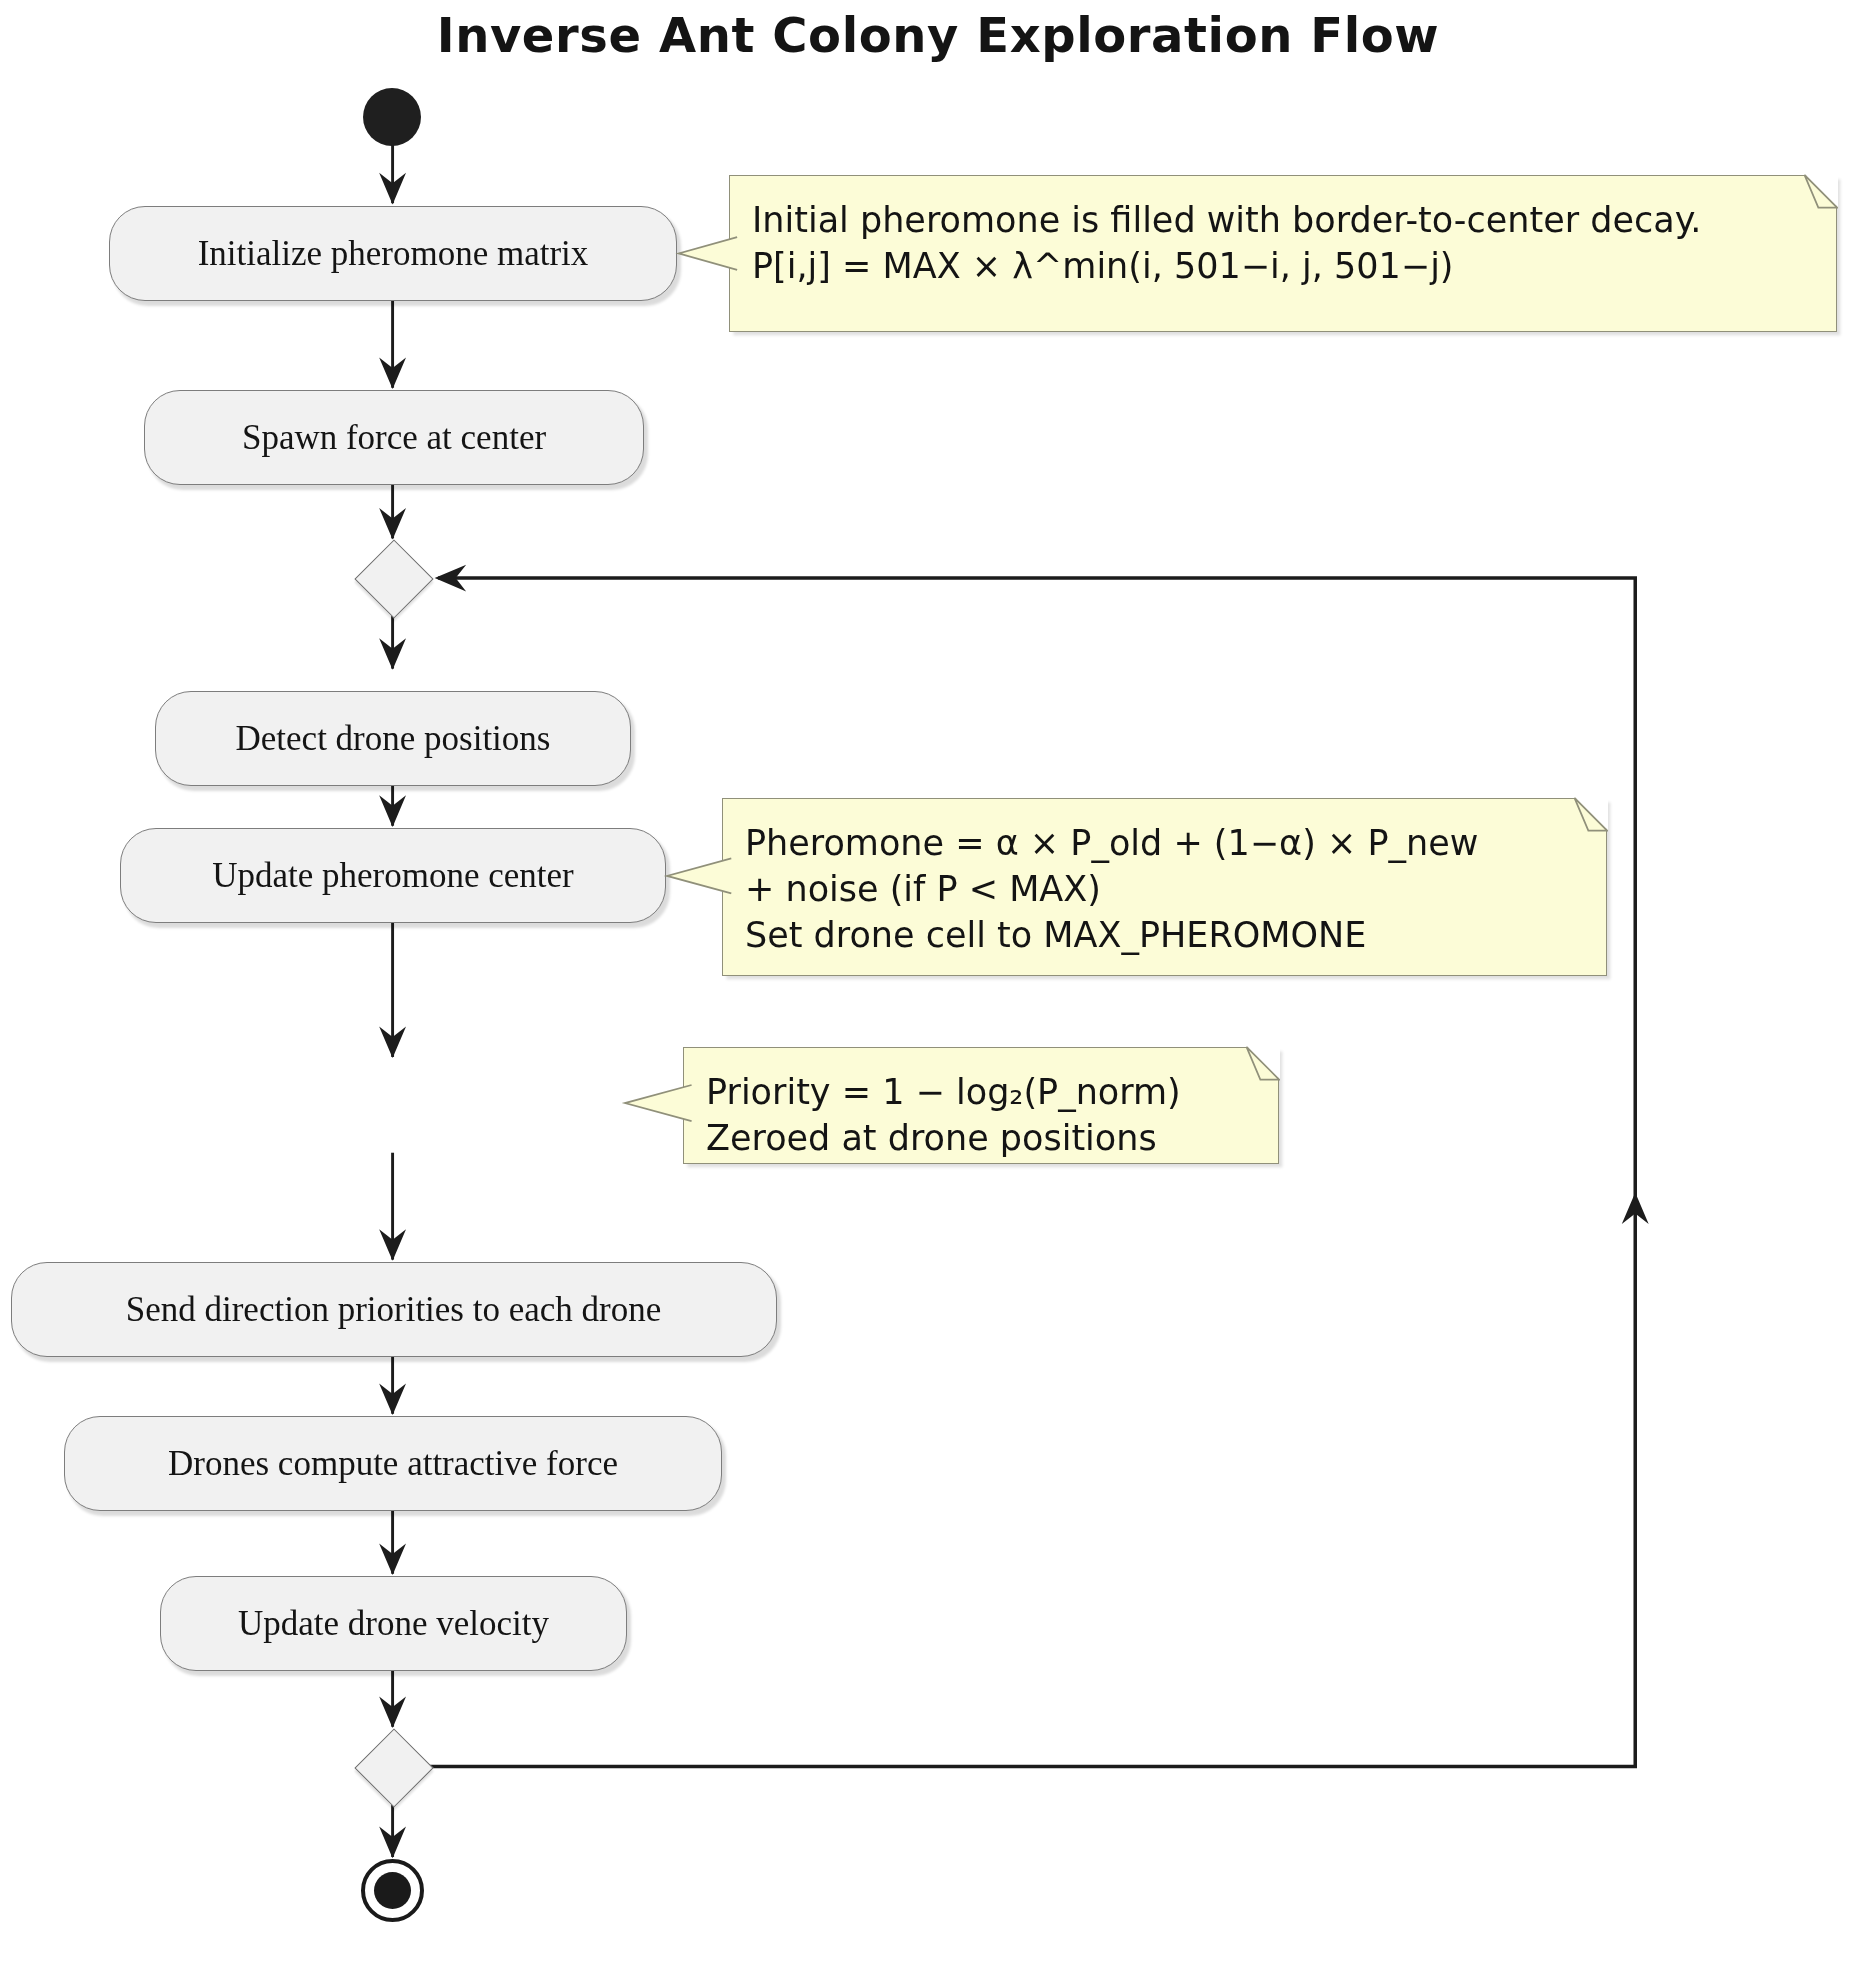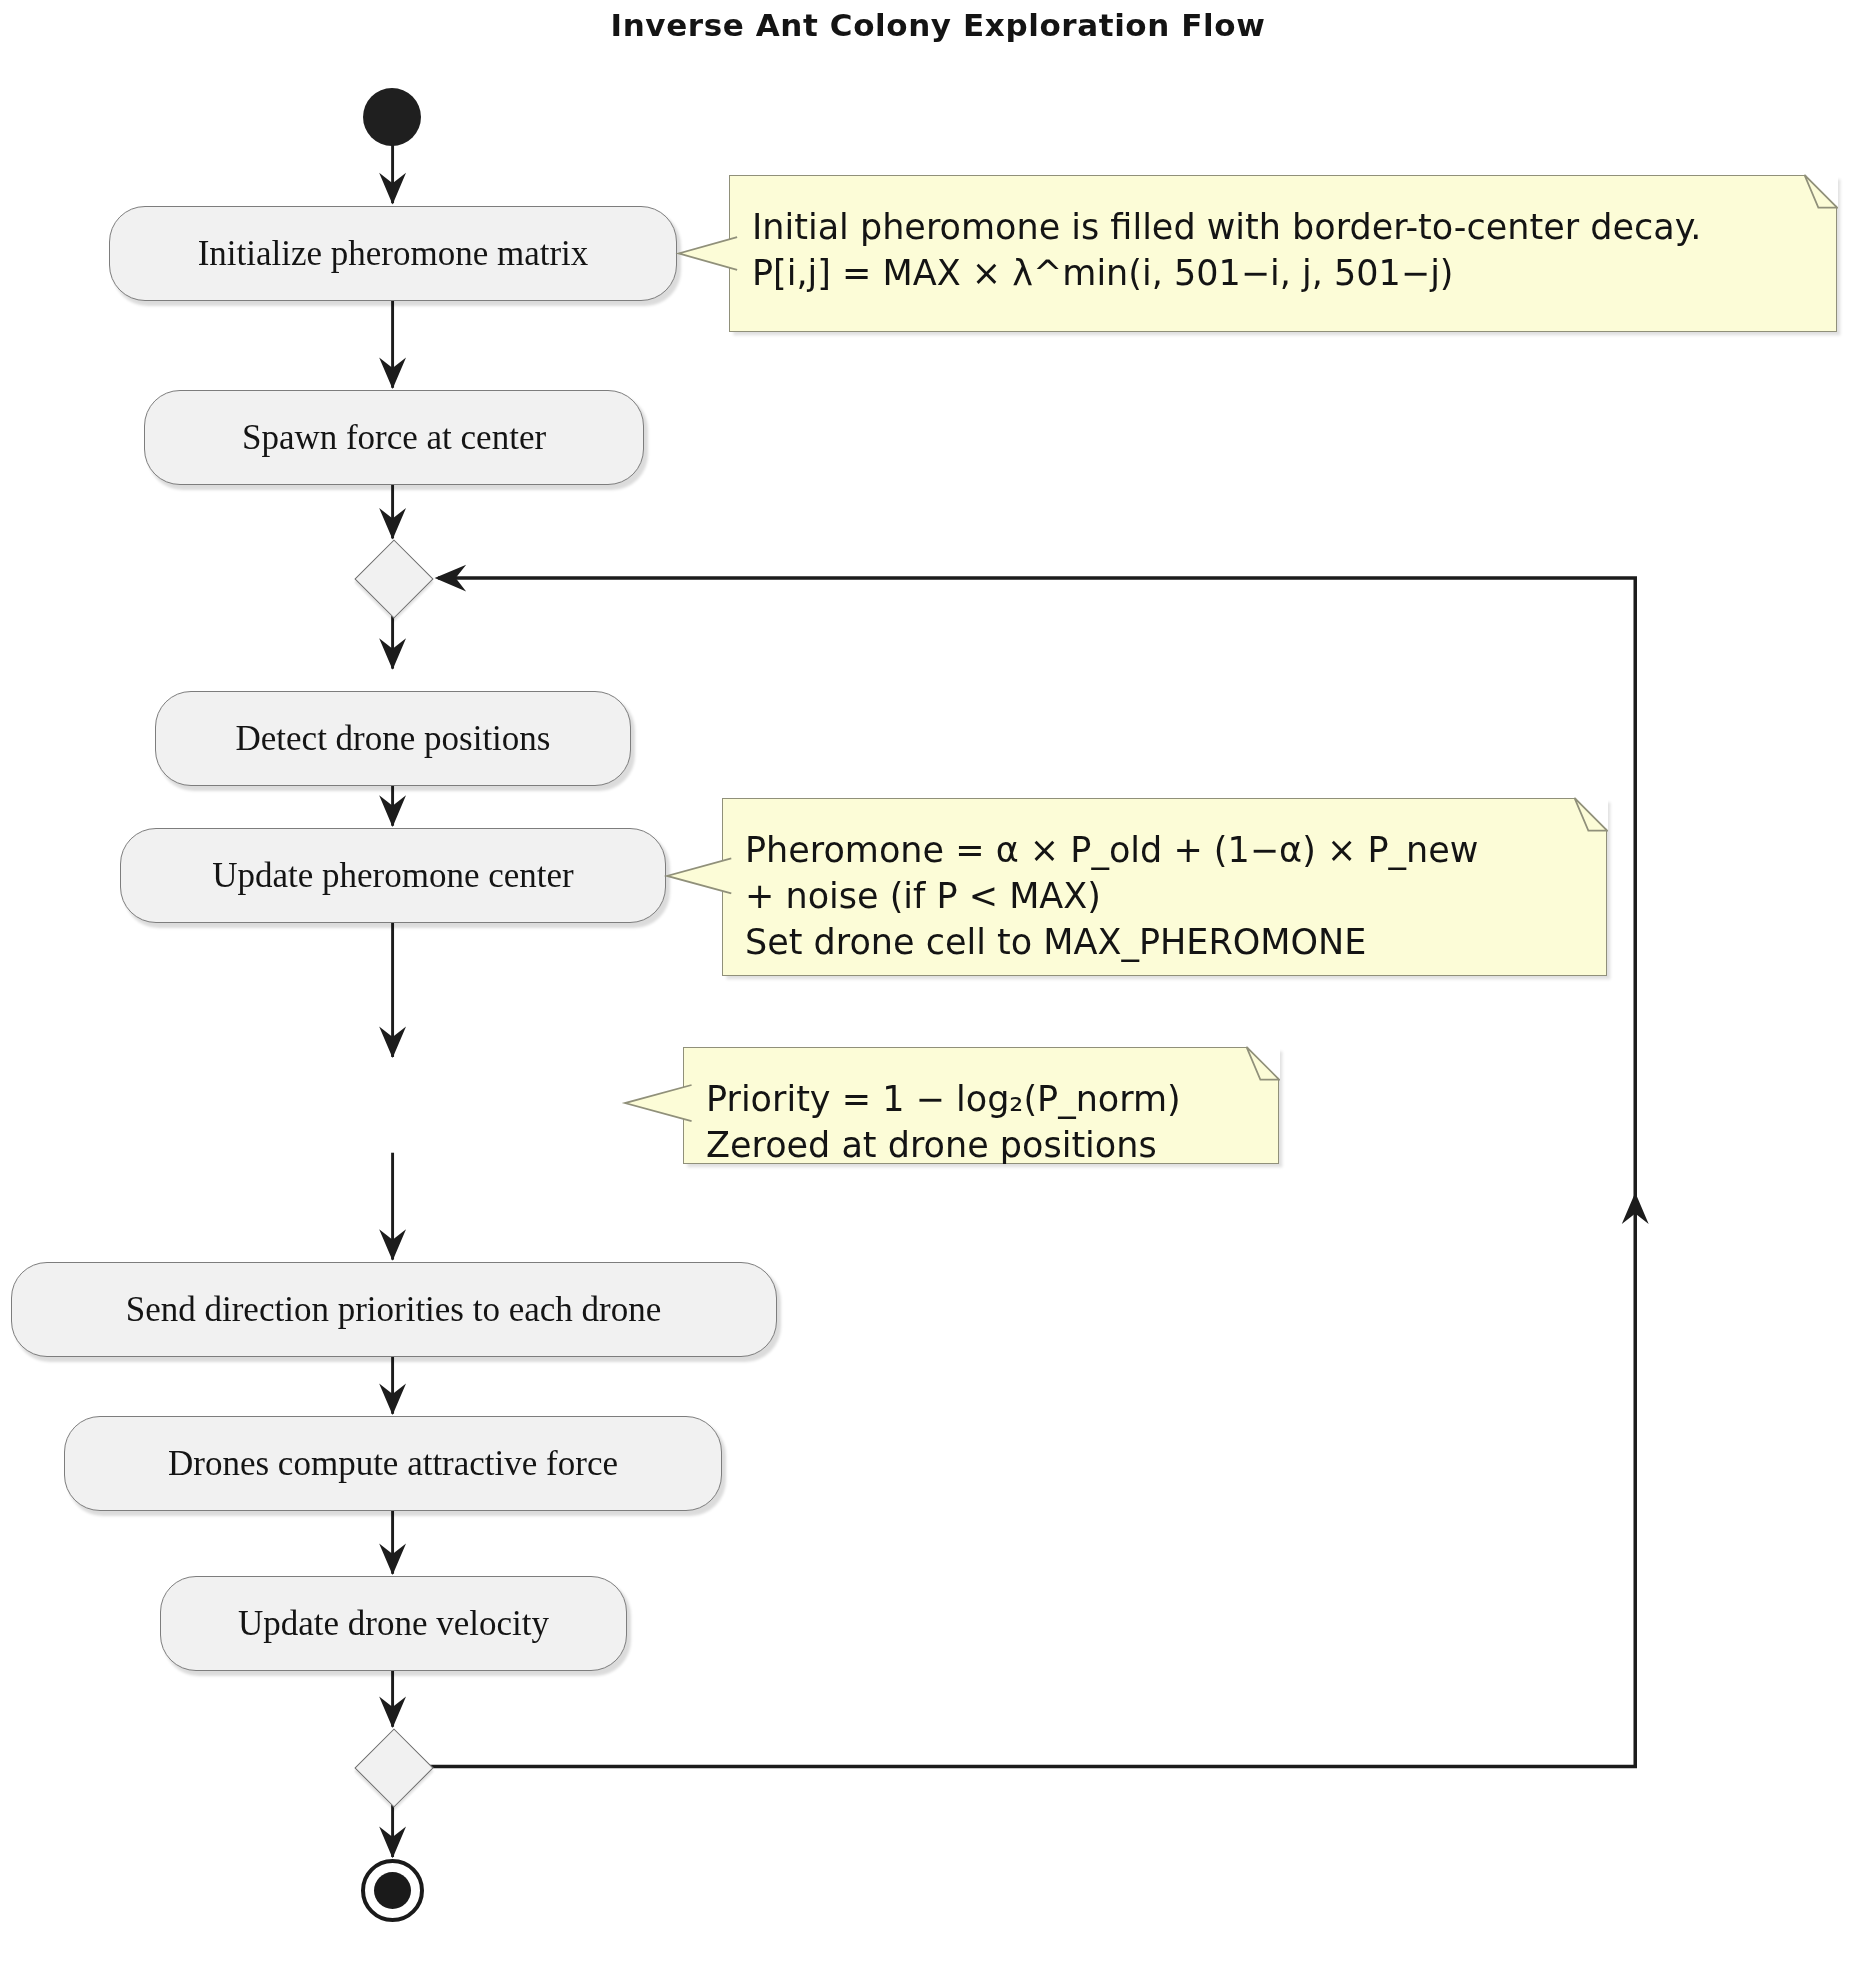--- a/index.html
+++ b/index.html
@@ -19,21 +19,21 @@
   .layer{position:absolute;left:0;top:0;width:1876px;height:1965px;}
   #edges{z-index:1;}
   #overlay{z-index:3;pointer-events:none;}
   .edge{stroke:var(--edge-color);stroke-width:5;fill:none;stroke-linejoin:miter;}
   .edge.thick{stroke-width:6;}
   .arrowhead{fill:var(--edge-color);stroke:none;}
   .pointer{fill:var(--note-fill);stroke:var(--note-border);stroke-width:3;}
 
   .title{
     position:absolute;left:0;top:7px;width:1876px;text-align:center;
-    font-size:31px;font-weight:bold;letter-spacing:0.6px;z-index:2;
+    font-size:48px;font-weight:bold;letter-spacing:0.6px;z-index:2;
   }
   .node{position:absolute;z-index:2;}
   .start-node{
     width:58px;height:58px;border-radius:50%;background:#1f1f1f;
   }
   .activity{
     background:var(--activity-fill);
     border:1.8px solid var(--activity-border);
     border-radius:36px;
     display:flex;align-items:center;justify-content:center;
@@ -52,21 +52,21 @@
     display:flex;align-items:center;justify-content:center;
   }
   .end-node .end-dot{
     width:37px;height:37px;border-radius:50%;background:#1a1a1a;
   }
   .note{
     position:absolute;z-index:2;
     background:var(--note-fill);
     border:1.8px solid var(--note-border);
     box-sizing:border-box;
-    padding:28px 22px;
+    padding:21px 22px;
     font-size:35px;line-height:46px;
     box-shadow:3.5px 4.1px 2.9px rgba(0,0,0,0.12);
   }
   .note-line{white-space:nowrap;}
   .fold{position:absolute;top:-1.8px;right:-1.8px;width:37px;height:37px;}
   .fold-cover{fill:var(--page-bg);stroke:none;}
   .fold-flap{fill:var(--note-fill);stroke:var(--note-border);stroke-width:3;stroke-linejoin:miter;}
 </style>
 </head>
 <body>

